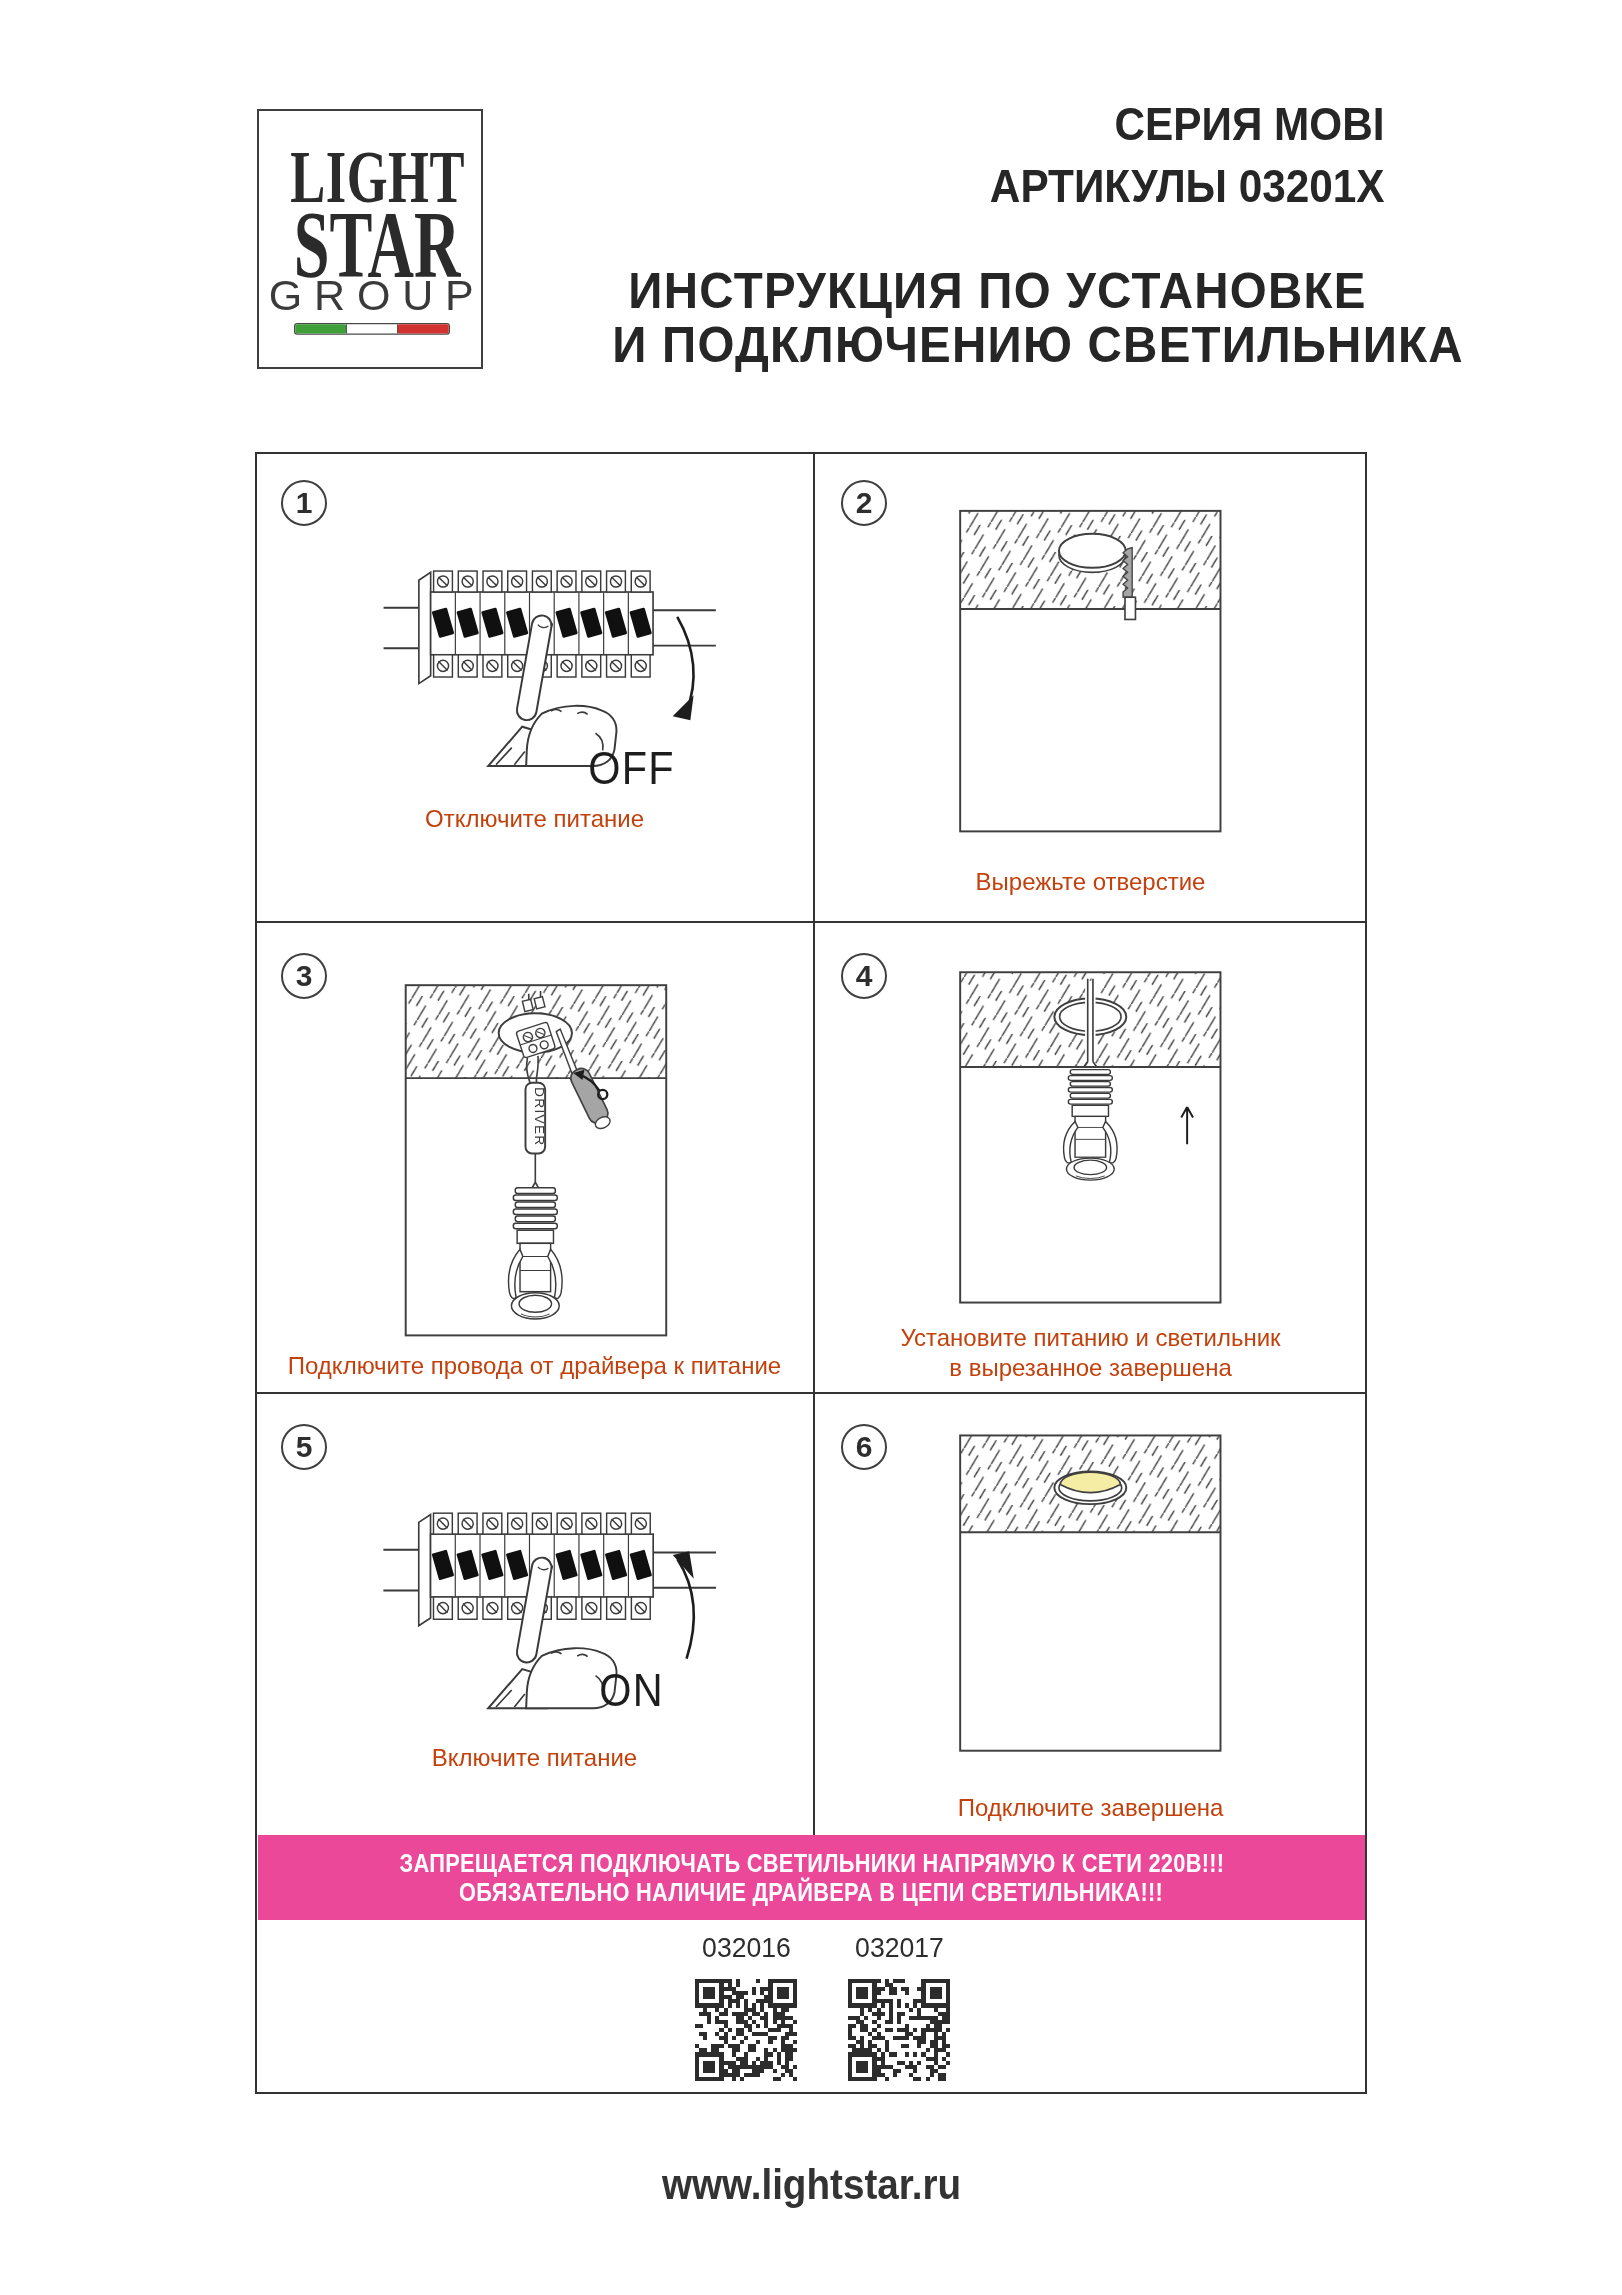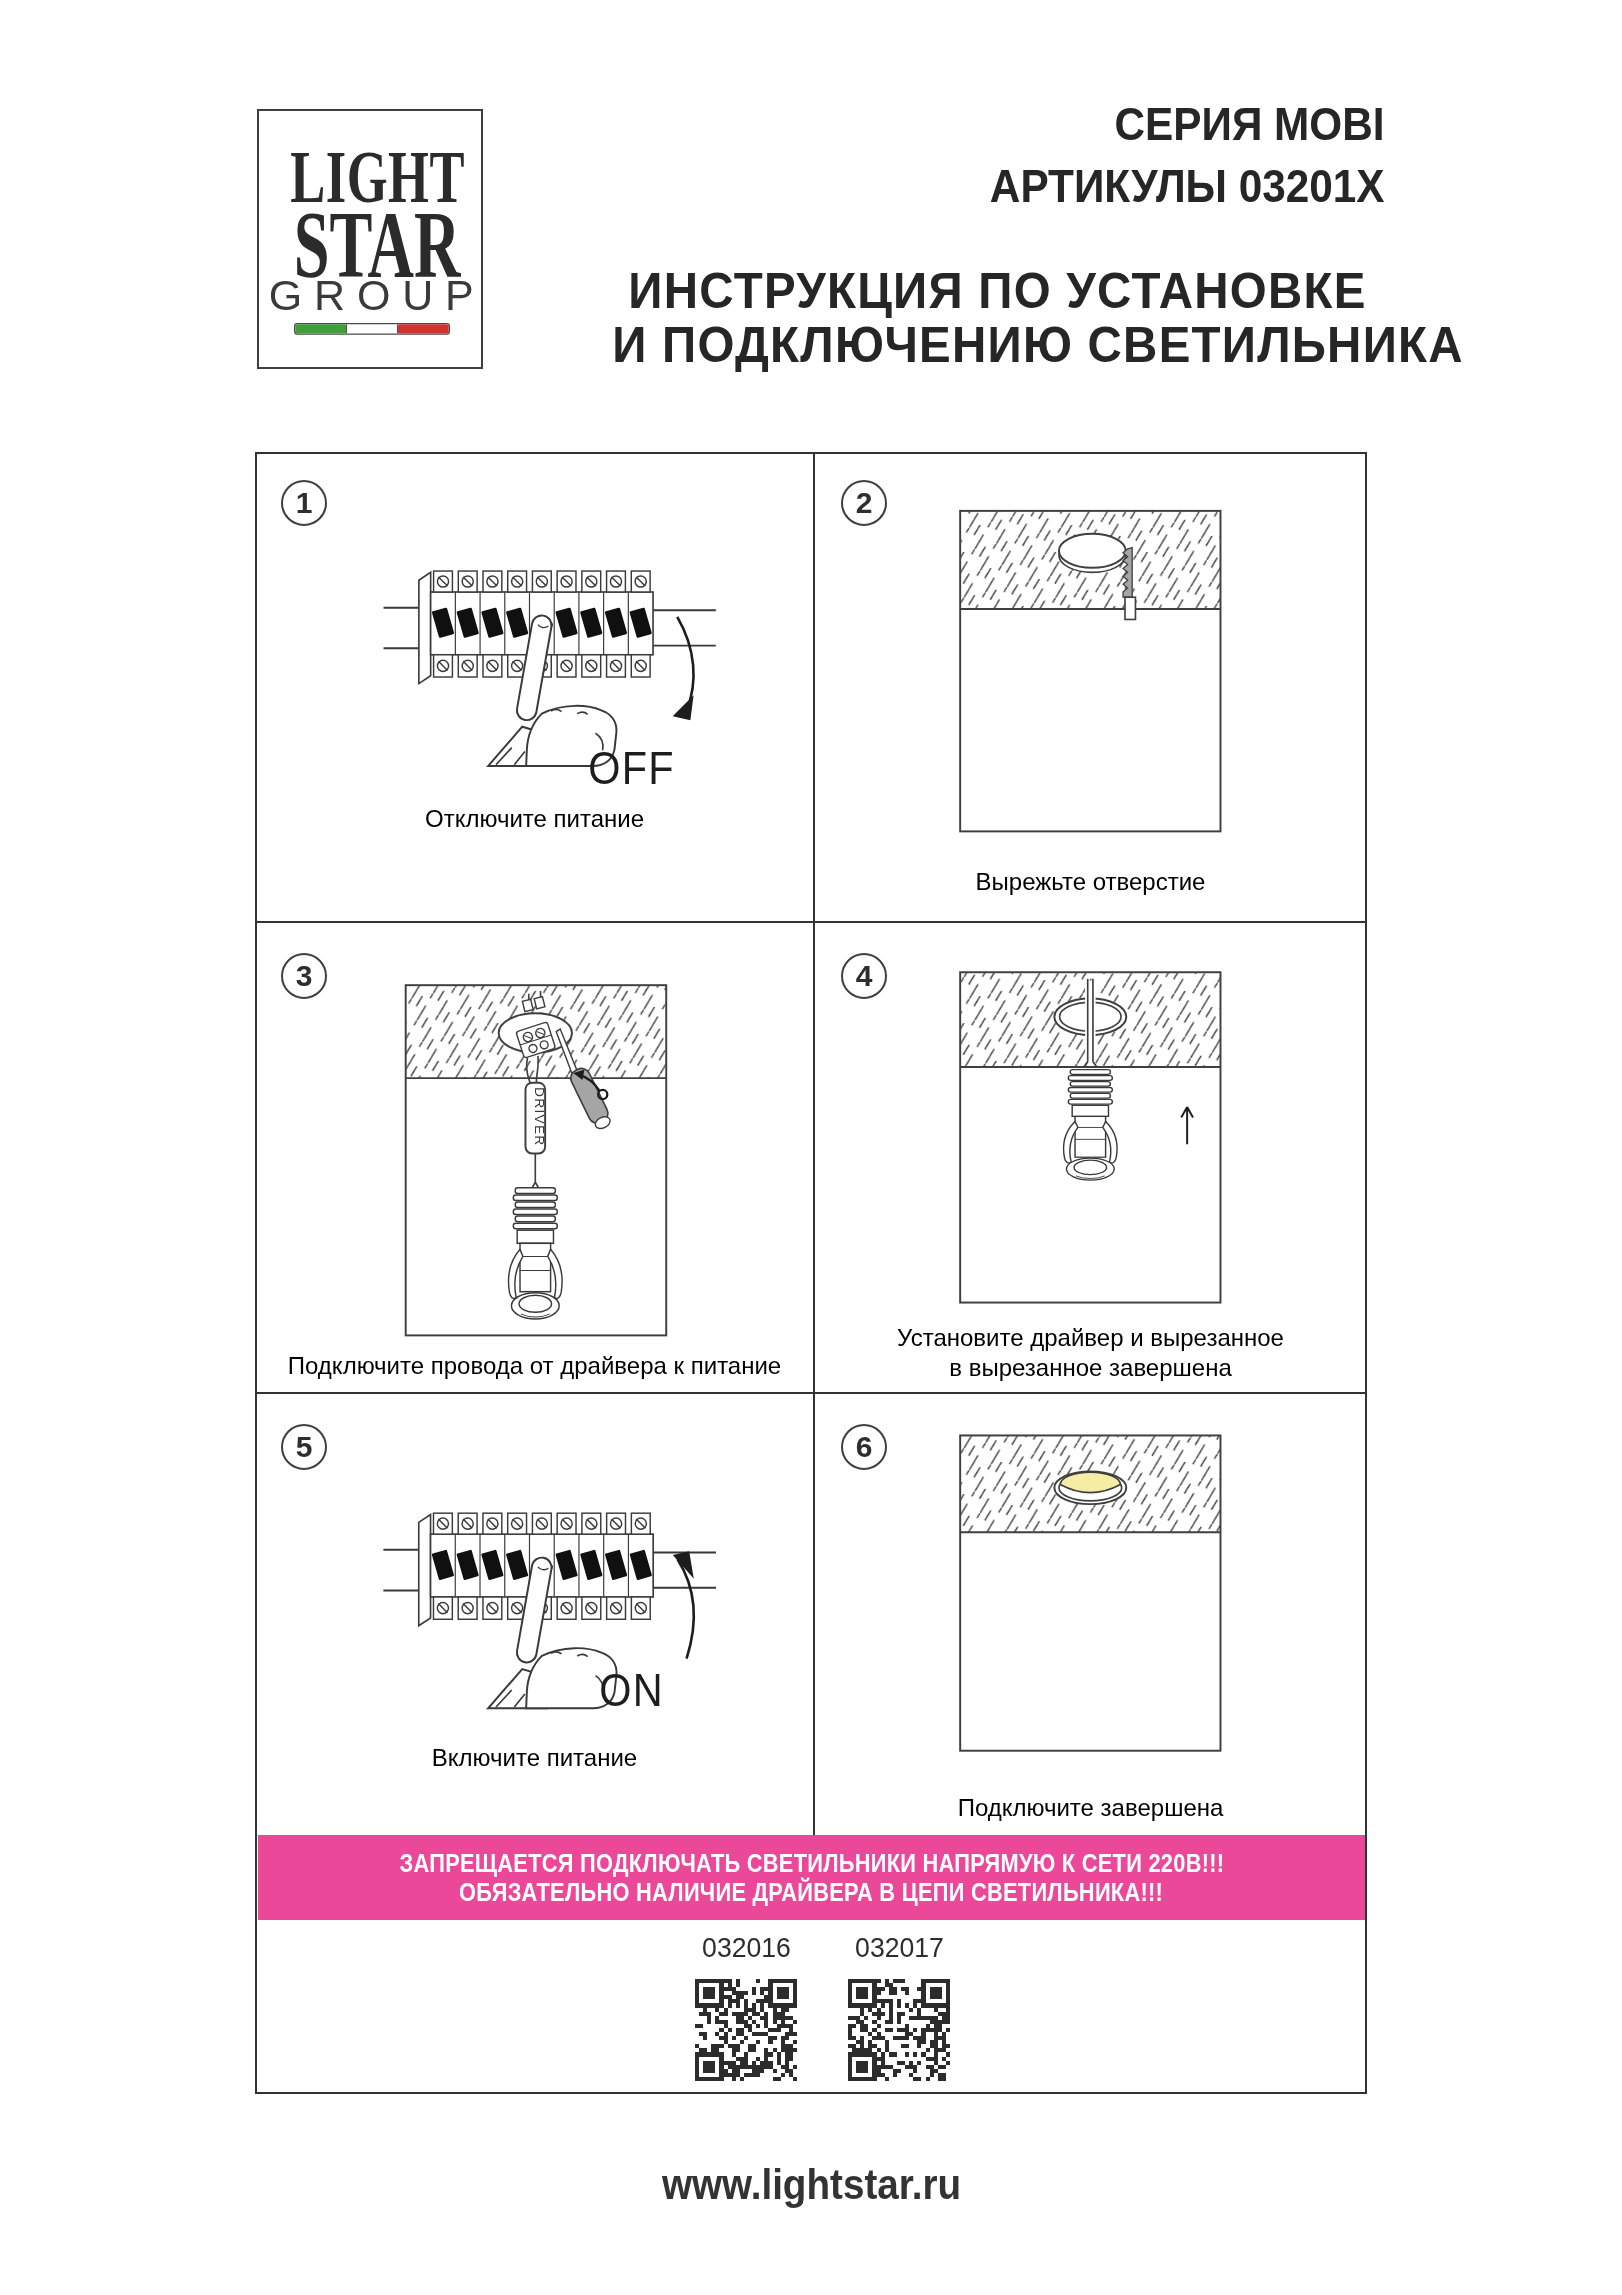--- a/index.html
+++ b/index.html
@@ -23,21 +23,21 @@
       font-weight:700;letter-spacing:1.3px;color:#262626;transform:scaleX(.95);transform-origin:center top;
       white-space:nowrap;}
   
   .tbl{left:255px;top:452px;width:1112px;height:1642px;border:2.6px solid #333;box-sizing:border-box;background:#fff;}
   .hline{background:#333;height:2px;width:1112px;left:255px;}
   .vline{background:#333;width:2px;left:813px;top:452px;height:1384px;}
   
   .badge{width:42px;height:42px;border:2px solid #3f3f3f;border-radius:50%;display:flex;
       align-items:center;justify-content:center;font-size:30px;font-weight:700;color:#2e2e2e;background:#fff;}
   
-  .cap{font-size:24px;line-height:30px;color:#000000;text-align:center;}
+  .cap{font-size:24px;line-height:30px;color:#c2410c;text-align:center;}
   .capL{left:257px;width:555px;}
   .capR{left:815px;width:551px;margin-top:16px;}
   .switch-label{font-size:46px;font-weight:400;letter-spacing:1.3px;color:#1d1d1d;text-align:center;
       width:157px;left:553px;transform:scaleX(.9);transform-origin:center top;}
   
   .warning{left:258px;top:1835px;width:1107px;height:85px;background:#ec4899;color:#ffffff;
       display:flex;flex-direction:column;justify-content:center;align-items:center;}
   .warning div{font-size:26px;line-height:29px;font-weight:700;transform:scaleX(.84);
       transform-origin:center center;white-space:nowrap;letter-spacing:0.3px;}
   
@@ -266,21 +266,21 @@
   <ellipse cx="424" cy="143" rx="55" ry="28" fill="#ffffff" stroke="#3f3f3f" stroke-width="3"></ellipse>
   <ellipse cx="424" cy="143" rx="47" ry="22" fill="#ffffff" stroke="#3f3f3f" stroke-width="2.5"></ellipse>
   <rect x="416" y="88" width="16" height="124" fill="#ffffff"></rect>
   <path d="M420,85 V212 M428,85 V212 M420,212 L414,220 M428,212 L434,220" fill="none" stroke="#3f3f3f" stroke-width="2.5"></path>
   <use href="#lamp" transform="translate(380.2,220) scale(0.73,0.65)"></use>
   <g stroke="#1d1d1d" stroke-width="3" fill="none">
     <path d="M572,338 V284 M572,281 L563,297 M572,281 L581,297"></path>
   </g>
 </svg>
 <div class="abs cap capR" style="top:1307px">
-  <div>Установите драйвер и вырезанное</div>
+  <div>Установите питанию и светильник</div>
   <div>в вырезанное завершена</div>
 </div>
 
 <svg class="abs" style="left:255px;top:1394px" width="558" height="442" viewBox="0 0 852 675">
   <use href="#breaker"></use>
   <path class="arrowline" d="M659,404 C677,348 673,296 645,252"></path>
   <polygon points="638,246 670,282 663,240" fill="#1d1d1d"></polygon>
 </svg>
 <div class="abs switch-label" style="top:1663px">ON</div>
 <div class="abs cap capL" style="top:1743px">Включите питание</div>

